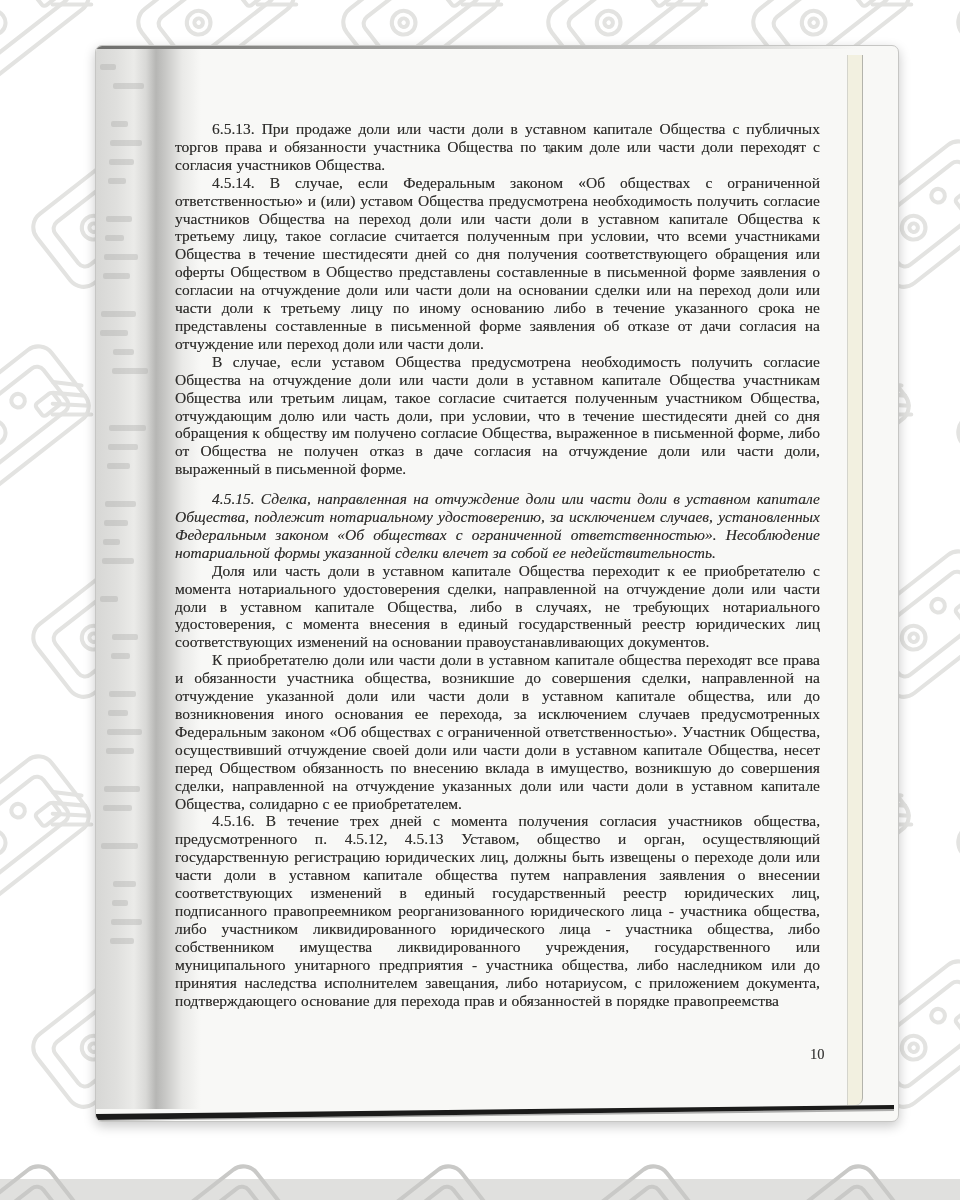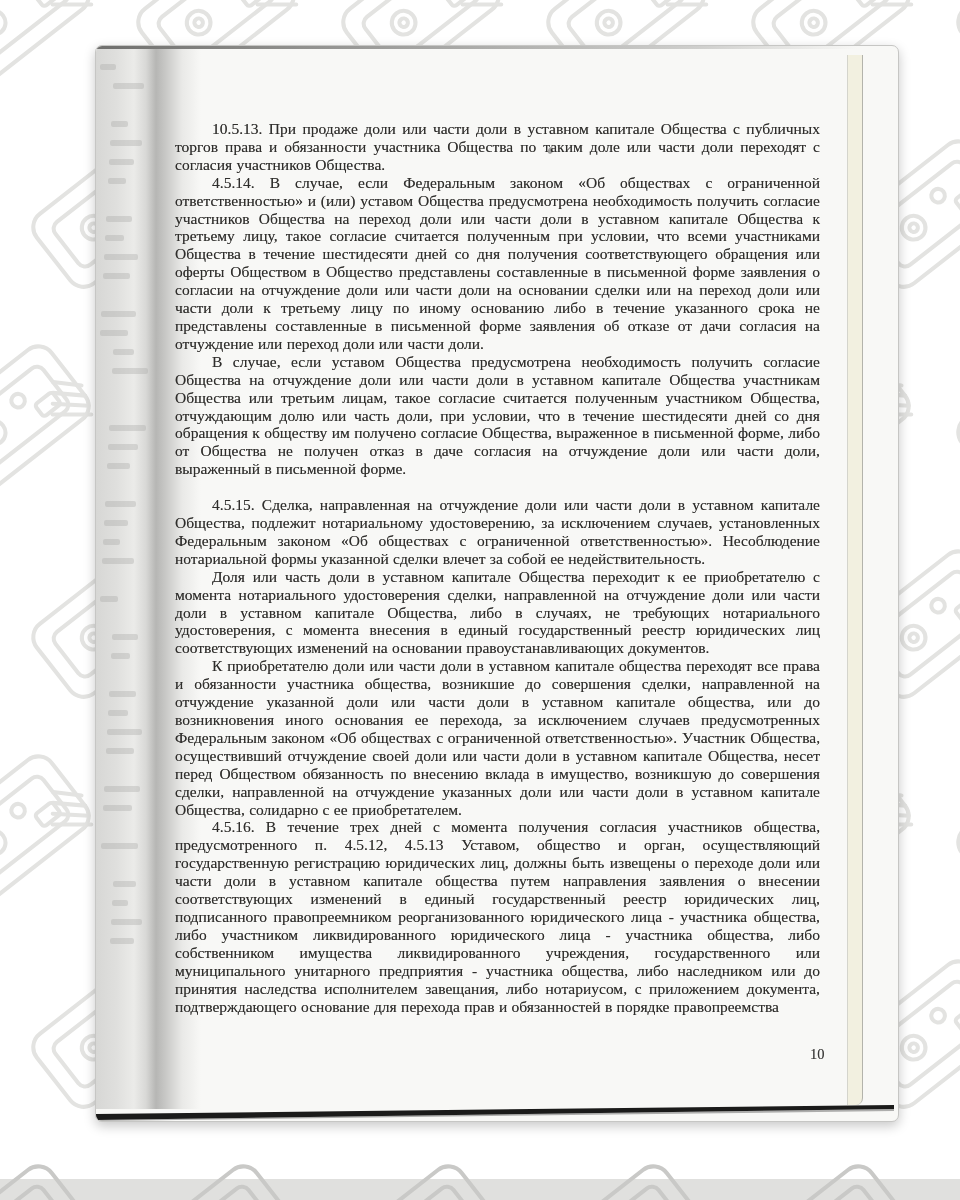--- a/index.html
+++ b/index.html
@@ -29,21 +29,21 @@
     border-bottom-right-radius:7px;}
   .bottom-shadow{position:absolute;left:0;bottom:0;width:802px;height:18px;}
   .text-block{
     position:absolute;left:79px;top:74px;width:645px;
     font-size:15.5px;line-height:17.9px;color:#2f2e2c;
     text-align:justify;text-shadow:0 0 .6px rgba(47,46,44,.55);
     word-spacing:.5px;
   }
   .para{margin:0;}
   .para.indent{text-indent:37px;}
-  .para.gap{margin-top:18px;}
+  .para.gap{margin-top:12px;font-style:italic;}
   .page-number{position:absolute;left:714px;top:1000px;font-size:14.5px;color:#3a3938;text-shadow:0 0 .5px rgba(58,57,56,.5);}
   .artifact{position:absolute;left:452px;top:101px;width:5px;height:7px;background:#4a4a48;opacity:.5;border-radius:50%;transform:rotate(18deg);}
 </style>
 </head>
 <body>
 
 <div class="wm-layer" id="wm-layer">
   <div class="wm-band"></div>
 <div class="wm-icon" style="left: -70px; top: -55px; transform: rotate(-38deg);"><svg width="170" height="122" viewBox="0 0 100 72">
         <g fill="none" stroke="#e3e3e1" stroke-width="2.4" stroke-linecap="round">
@@ -516,21 +516,21 @@
       <i style="top: 874px; left: 10px; width: 24px;"></i>
     </div>
   <div class="edge-strip"></div>
   <div class="top-edge"></div>
   <svg class="bottom-shadow" viewBox="0 0 802 18">
     <polygon points="0,11 798,2 798,6 0,17" fill="#1b1b1a"></polygon>
     <polygon points="0,17 798,6 798,8 0,18" fill="rgba(0,0,0,0.3)"></polygon>
   </svg>
   <div class="artifact"></div>
   <div class="text-block" id="text-block">
-      <p class="para indent">10.5.13. При продаже доли или части доли в уставном капитале Общества с публичных торгов права и обязанности участника Общества по таким доле или части доли переходят с согласия участников Общества.</p>
+      <p class="para indent">6.5.13. При продаже доли или части доли в уставном капитале Общества с публичных торгов права и обязанности участника Общества по таким доле или части доли переходят с согласия участников Общества.</p>
       <p class="para indent">4.5.14. В случае, если Федеральным законом «Об обществах с ограниченной ответственностью» и (или) уставом Общества предусмотрена необходимость получить согласие участников Общества на переход доли или части доли в уставном капитале Общества к третьему лицу, такое согласие считается полученным при условии, что всеми участниками Общества в течение шестидесяти дней со дня получения соответствующего обращения или оферты Обществом в Общество представлены составленные в письменной форме заявления о согласии на отчуждение доли или части доли на основании сделки или на переход доли или части доли к третьему лицу по иному основанию либо в течение указанного срока не представлены составленные в письменной форме заявления об отказе от дачи согласия на отчуждение или переход доли или части доли.</p>
       <p class="para indent">В случае, если уставом Общества предусмотрена необходимость получить согласие Общества на отчуждение доли или части доли в уставном капитале Общества участникам Общества или третьим лицам, такое согласие считается полученным участником Общества, отчуждающим долю или часть доли, при условии, что в течение шестидесяти дней со дня обращения к обществу им получено согласие Общества, выраженное в письменной форме, либо от Общества не получен отказ в даче согласия на отчуждение доли или части доли, выраженный в письменной форме.</p>
       <p class="para indent gap">4.5.15. Сделка, направленная на отчуждение доли или части доли в уставном капитале Общества, подлежит нотариальному удостоверению, за исключением случаев, установленных Федеральным законом «Об обществах с ограниченной ответственностью». Несоблюдение нотариальной формы указанной сделки влечет за собой ее недействительность.</p>
       <p class="para indent">Доля или часть доли в уставном капитале Общества переходит к ее приобретателю с момента нотариального удостоверения сделки, направленной на отчуждение доли или части доли в уставном капитале Общества, либо в случаях, не требующих нотариального удостоверения, с момента внесения в единый государственный реестр юридических лиц соответствующих изменений на основании правоустанавливающих документов.</p>
       <p class="para indent">К приобретателю доли или части доли в уставном капитале общества переходят все права и обязанности участника общества, возникшие до совершения сделки, направленной на отчуждение указанной доли или части доли в уставном капитале общества, или до возникновения иного основания ее перехода, за исключением случаев предусмотренных Федеральным законом «Об обществах с ограниченной ответственностью». Участник Общества, осуществивший отчуждение своей доли или части доли в уставном капитале Общества, несет перед Обществом обязанность по внесению вклада в имущество, возникшую до совершения сделки, направленной на отчуждение указанных доли или части доли в уставном капитале Общества, солидарно с ее приобретателем.</p>
       <p class="para indent">4.5.16. В течение трех дней с момента получения согласия участников общества, предусмотренного п. 4.5.12, 4.5.13 Уставом, общество и орган, осуществляющий государственную регистрацию юридических лиц, должны быть извещены о переходе доли или части доли в уставном капитале общества путем направления заявления о внесении соответствующих изменений в единый государственный реестр юридических лиц, подписанного правопреемником реорганизованного юридического лица - участника общества, либо участником ликвидированного юридического лица - участника общества, либо собственником имущества ликвидированного учреждения, государственного или муниципального унитарного предприятия - участника общества, либо наследником или до принятия наследства исполнителем завещания, либо нотариусом, с приложением документа, подтверждающего основание для перехода прав и обязанностей в порядке правопреемства</p>
     </div>
   <div class="page-number">10</div>
 </div>
 

